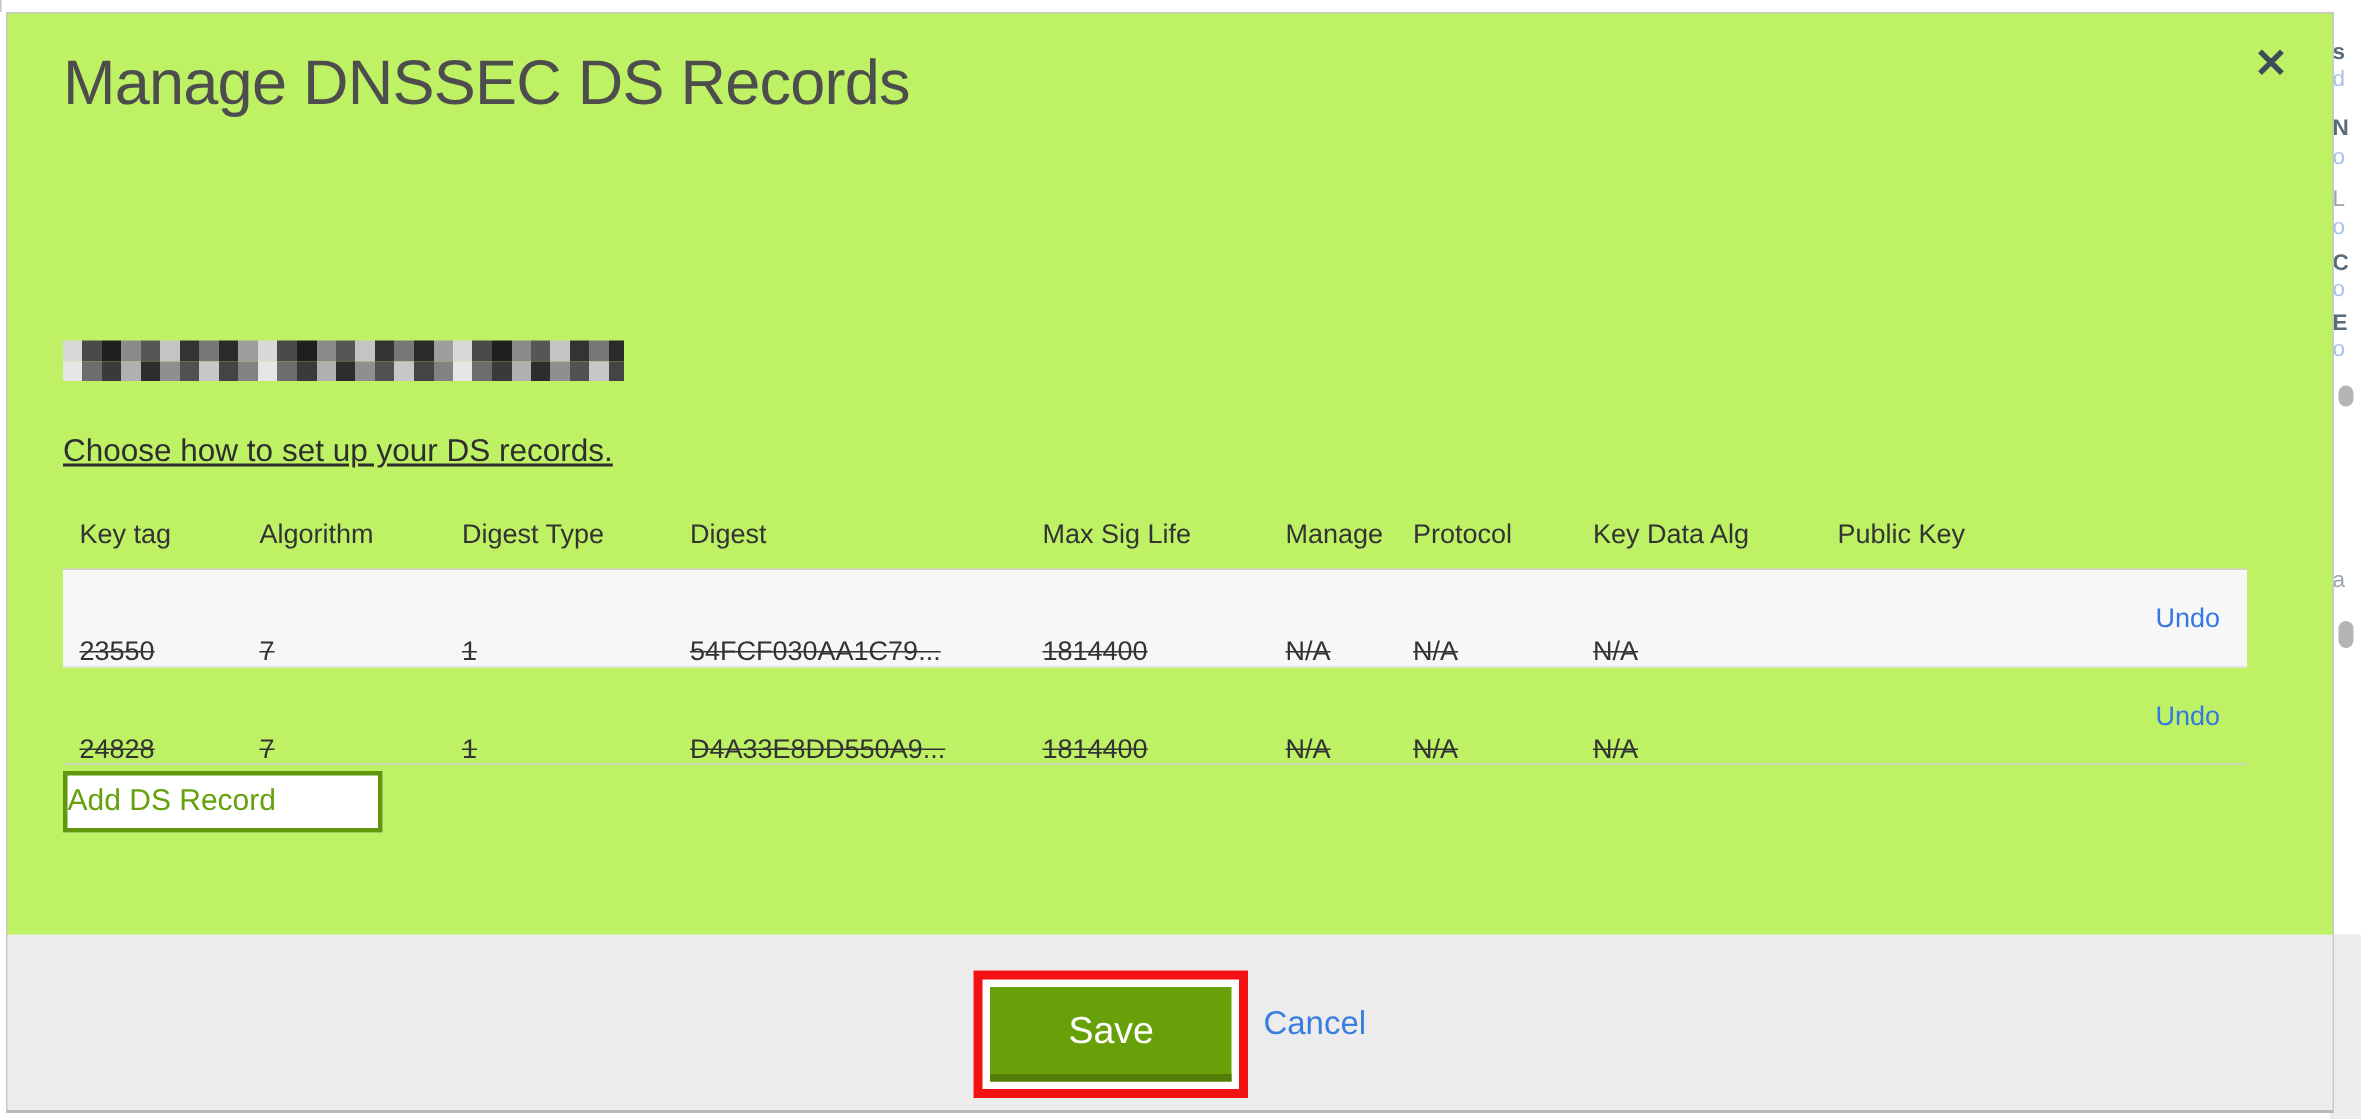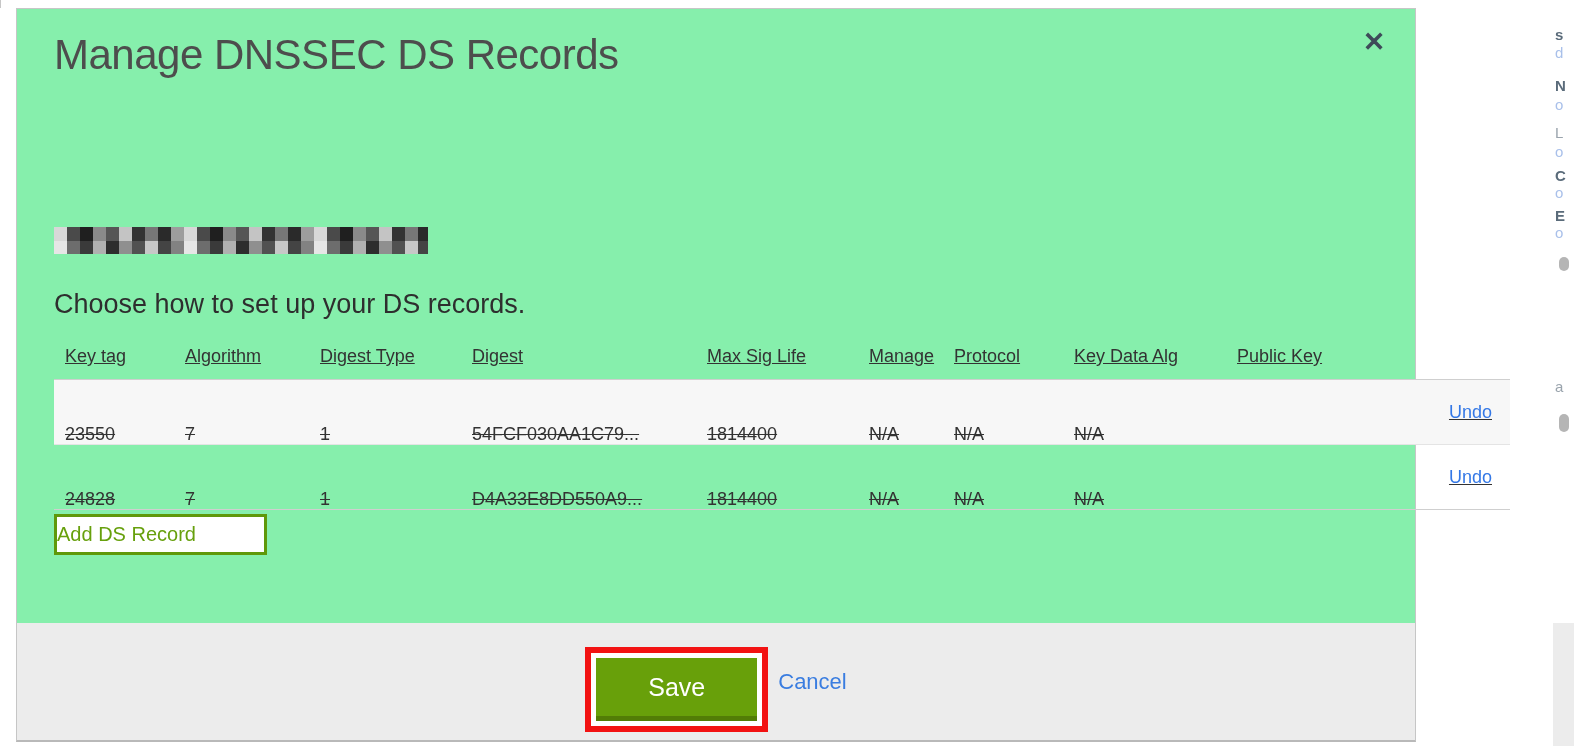--- a/index.html
+++ b/index.html
@@ -3,22 +3,22 @@
 <meta charset="utf-8">
 <style>
   * { margin:0; padding:0; box-sizing:border-box; }
   html,body { background:#fff; }
   .canvas {
     position:relative; width:1574px; height:746px; overflow:hidden;
     font-family:"Liberation Sans", sans-serif; background:#fff; color:#333;
   }
   
   .modal {
-    position:absolute; left:16px; top:8px; width:1400px; height:734px;
-    background:#86efac; border:1px solid #c6c6c6; border-bottom:2px solid #b9b9b9;
+    position:absolute; left:4px; top:8px; width:1552px; height:734px;
+    background:#bef264; border:1px solid #c6c6c6; border-bottom:2px solid #b9b9b9;
   }
   .modal-title {
     position:absolute; left:37px; top:22px;
     font-size:42px; font-weight:400; color:#4d4d4d; letter-spacing:-0.5px;
   }
   .close-btn {
     position:absolute; right:24px; top:16px; width:34px; height:34px;
     font-size:27px; font-weight:700; color:#3e4b59; text-align:center;
     line-height:34px; cursor:pointer;
   }
@@ -29,30 +29,30 @@
   .redacted .px { height:14px; width:100%; }
   .redacted .px.r1 { background:repeating-linear-gradient(90deg,
       #d8d8d8 0 13px, #4a4a4a 13px 26px, #1f1f1f 26px 39px, #8a8a8a 39px 52px,
       #565656 52px 65px, #c4c4c4 65px 78px, #333 78px 91px, #777 91px 104px,
       #2a2a2a 104px 117px, #9d9d9d 117px 130px); }
   .redacted .px.r2 { height:13px; background:repeating-linear-gradient(90deg,
       #e6e6e6 0 13px, #6d6d6d 13px 26px, #3a3a3a 26px 39px, #b0b0b0 39px 52px,
       #2d2d2d 52px 65px, #8f8f8f 65px 78px, #515151 78px 91px, #c7c7c7 91px 104px,
       #444 104px 117px, #828282 117px 130px); }
   .intro {
-    position:absolute; left:37px; top:280px; font-size:27px; color:#2e2e2e;
+    position:absolute; left:37px; top:280px; font-size:21px; color:#2e2e2e;text-decoration:underline;
   }
   
   .ds-table { position:absolute; left:37px; top:325px; width:1456px; }
   .t-row {
     display:grid;
     grid-template-columns:120px 135px 152px 235px 162px 85px 120px 163px 207px 1fr;
     align-items:center;
   }
-  .t-row > div { padding-left:11px; font-size:18px; white-space:nowrap; overflow:hidden;text-decoration:underline; }
+  .t-row > div { padding-left:11px; font-size:18px; white-space:nowrap; overflow:hidden; }
   .t-head { height:46px; border-bottom:1px solid #cfcfcf; }
   .t-head > div { color:#333; font-size:18px; }
   .t-body-row { height:65px; border-bottom:1px solid #e4e4e4; }
   .t-body-row.striped { background:#f7f7f7; }
   .t-body-row:last-of-type { border-bottom:1px solid #cfcfcf; }
   .t-body-row.deleted > div.cell { text-decoration:line-through; color:#333;margin-top:44px; }
   .undo-cell { text-align:right; padding-right:18px !important; }
   .undo-link { color:#3478e6; text-decoration:none; cursor:pointer; font-size:18px; }
   
   .add-btn {

